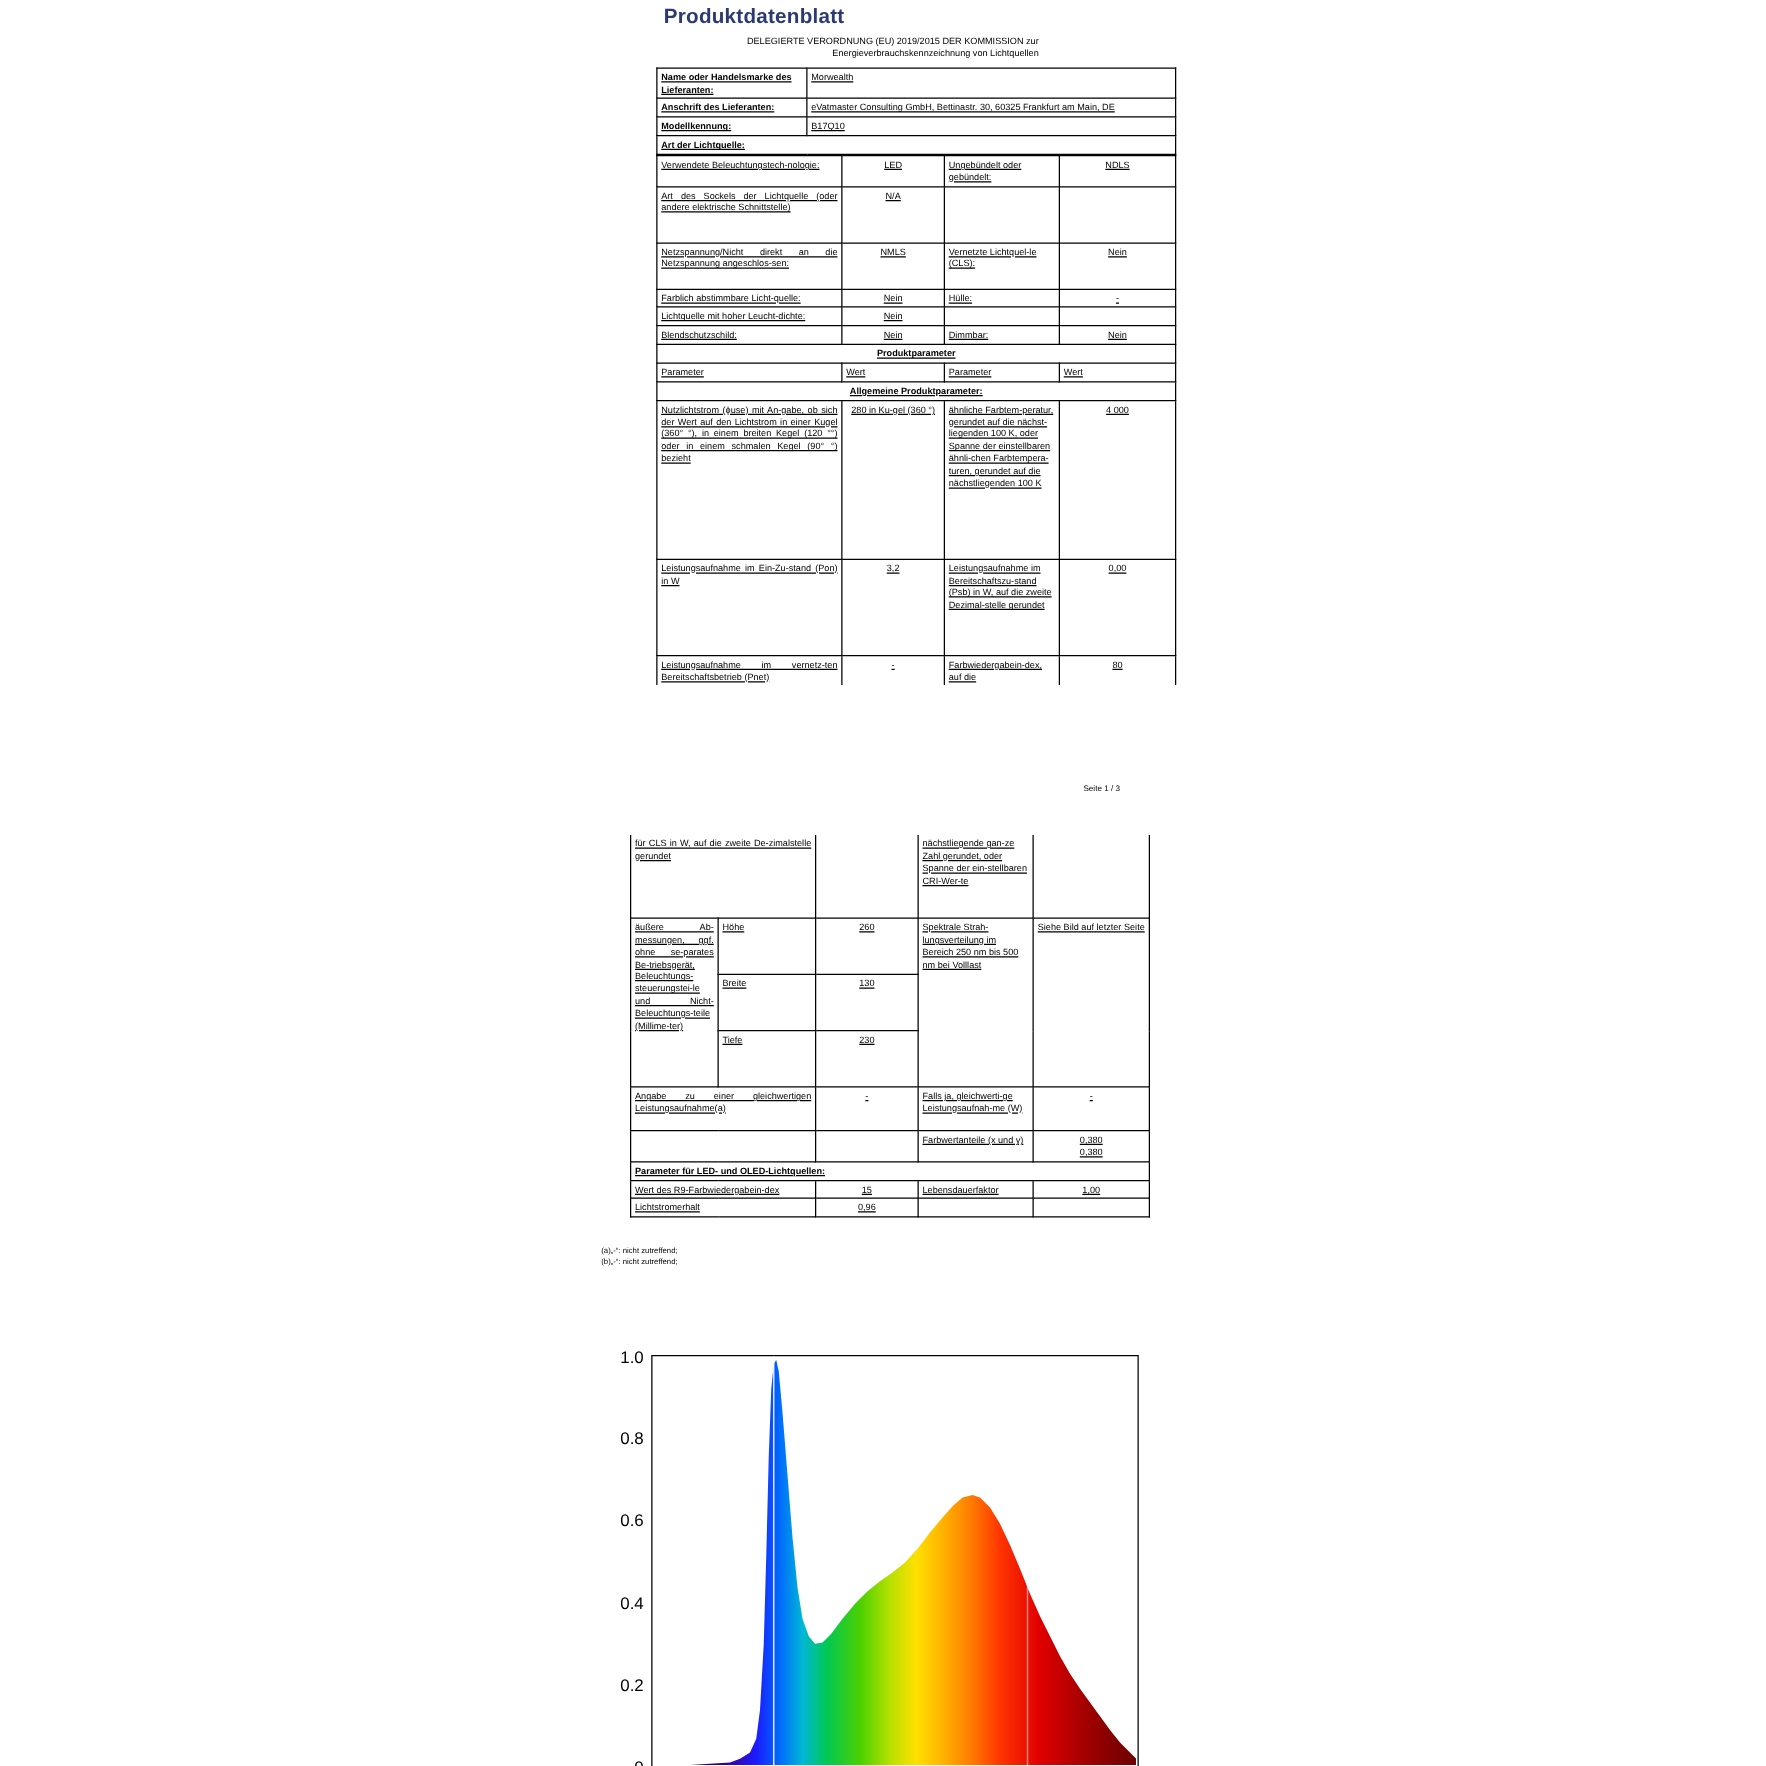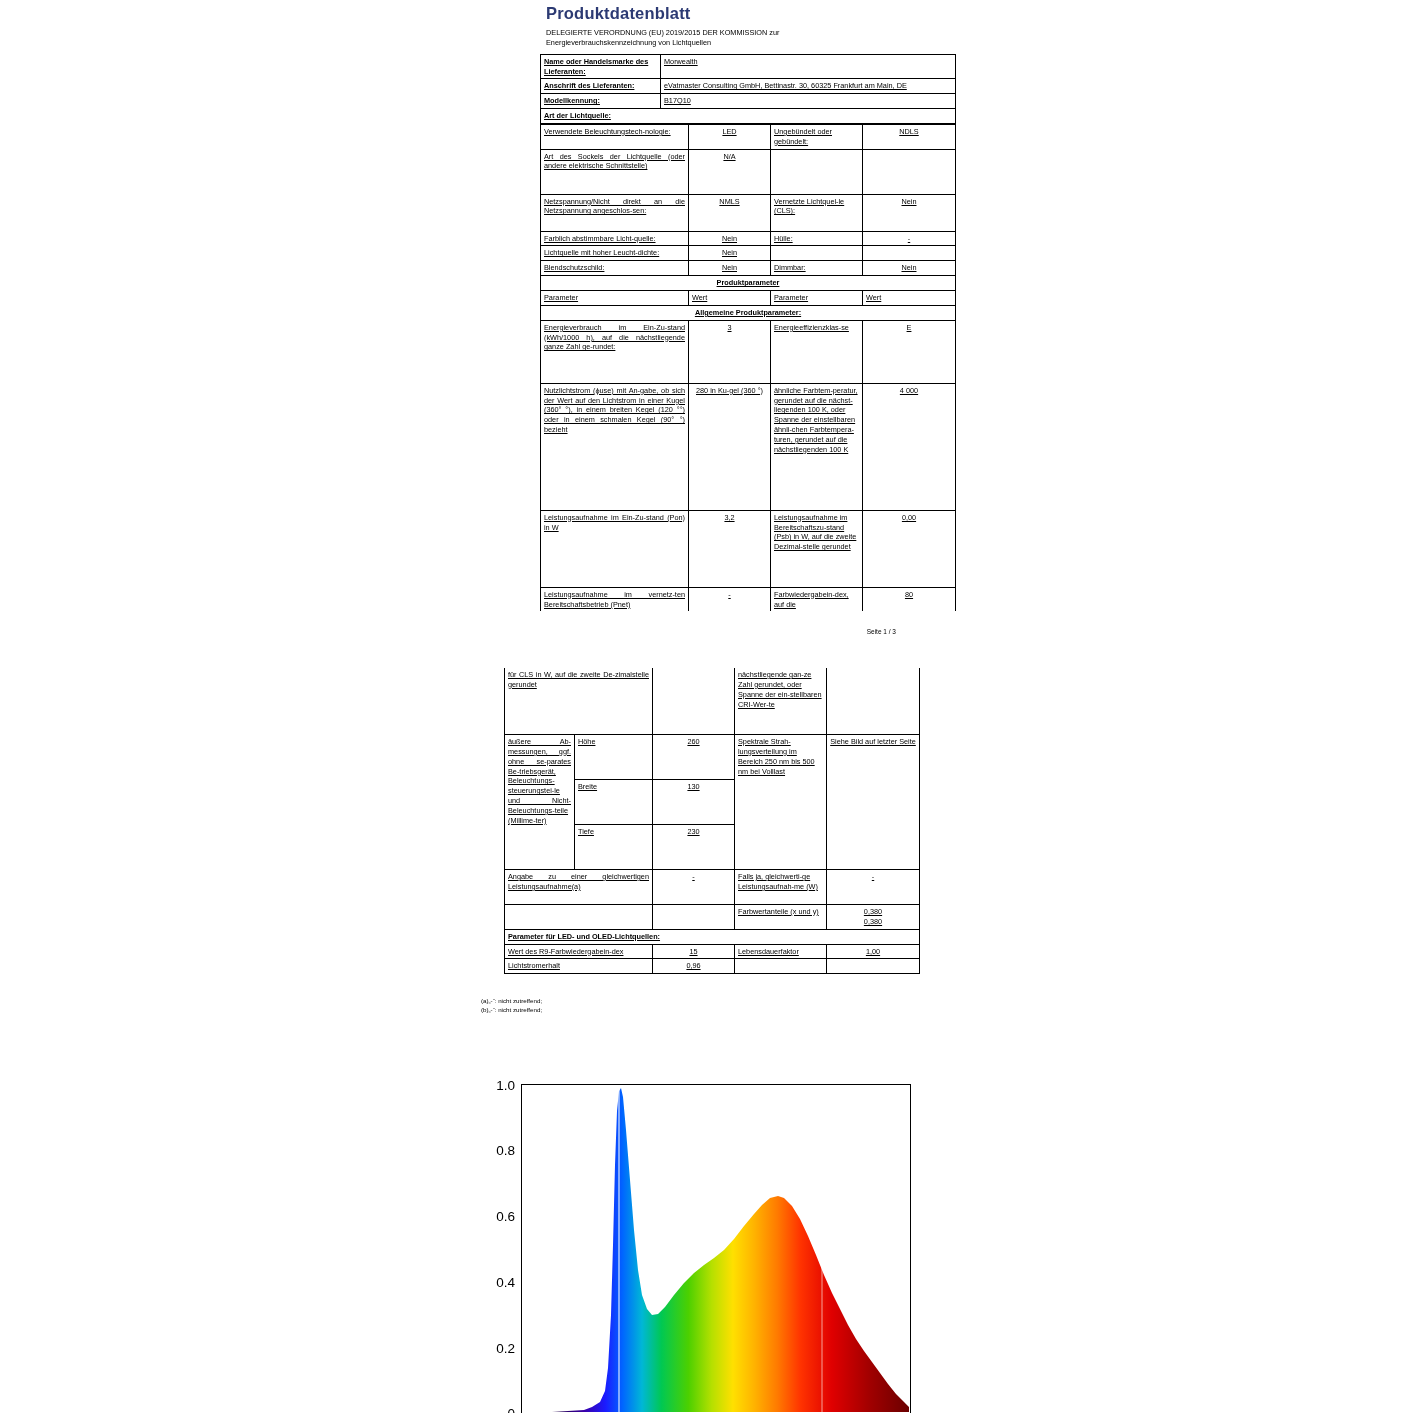--- a/index.html
+++ b/index.html
@@ -1,22 +1,22 @@
 <!DOCTYPE html>
 <html><head>
 <meta charset="utf-8">
 <style>
   html,body{margin:0;padding:0;background:#fff;}
   body{width:1413px;height:1413px;font-family:"Liberation Sans", sans-serif;color:#000;position:relative;}
   .page{position:absolute;left:0;top:0;width:1413px;height:1413px;}
 
   
-  .sheet{position:absolute;left:498px;top:0px;width:415px;padding-left:42px;}
+  .sheet{position:absolute;left:483px;top:0px;width:415px;padding-left:42px;}
   .title{color:#2c3a73;font-weight:bold;font-size:16.5px;margin:4px 0 5px 6px;letter-spacing:.2px;}
-  .subtitle{font-size:7.3px;line-height:1.42;margin:0 0 5px 6px;width:300px;}
+  .subtitle{font-size:7.3px;line-height:1.42;margin:0 0 5px 6px;width:300px;text-align:right;}
 
   table.t{border-collapse:collapse;width:415px;table-layout:fixed;text-decoration:underline;}
   table.t td{border:1px solid #000;font-size:7.3px;line-height:1.35;padding:2px 3px;vertical-align:top;}
   .c{text-align:center;}
   .b{font-weight:bold;}
   .just{text-align:justify;}
 
   .pagenum{position:absolute;left:481px;top:628px;width:415px;text-align:right;font-size:6.5px;}
 
   
@@ -111,26 +111,20 @@
         <td colspan="4" class="c b">Produktparameter</td>
       </tr>
       <tr>
         <td>Parameter</td>
         <td>Wert</td>
         <td>Parameter</td>
         <td>Wert</td>
       </tr>
       <tr>
         <td colspan="4" class="c b">Allgemeine Produktparameter:</td>
-      </tr>
-      <tr>
-        <td class="just" style="height:58px">Energieverbrauch im Ein-Zu-stand (kWh/1000 h), auf die nächstliegende ganze Zahl ge-rundet:</td>
-        <td class="c">3</td>
-        <td>Energieeffizienzklas-se</td>
-        <td class="c">E</td>
       </tr>
       <tr>
         <td class="just" style="height:122px">Nutzlichtstrom (ϕuse) mit An-gabe, ob sich der Wert auf den Lichtstrom in einer Kugel (360° °), in einem breiten Kegel (120 °°) oder in einem schmalen Kegel (90° °) bezieht</td>
         <td class="c">280 in Ku-gel (360 °)</td>
         <td>ähnliche Farbtem-peratur, gerundet auf die nächst-liegenden 100 K, oder Spanne der einstellbaren ähnli-chen Farbtempera-turen, gerundet auf die nächstliegenden 100 K</td>
         <td class="c">4 000</td>
       </tr>
       <tr>
         <td class="just" style="height:72px">Leistungsaufnahme im Ein-Zu-stand (Pon) in W</td>
         <td class="c">3,2</td>

